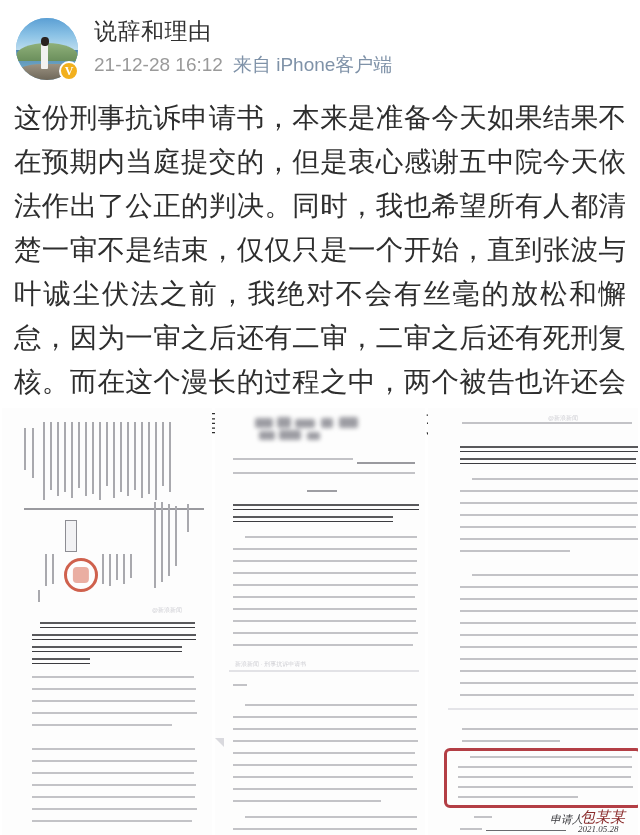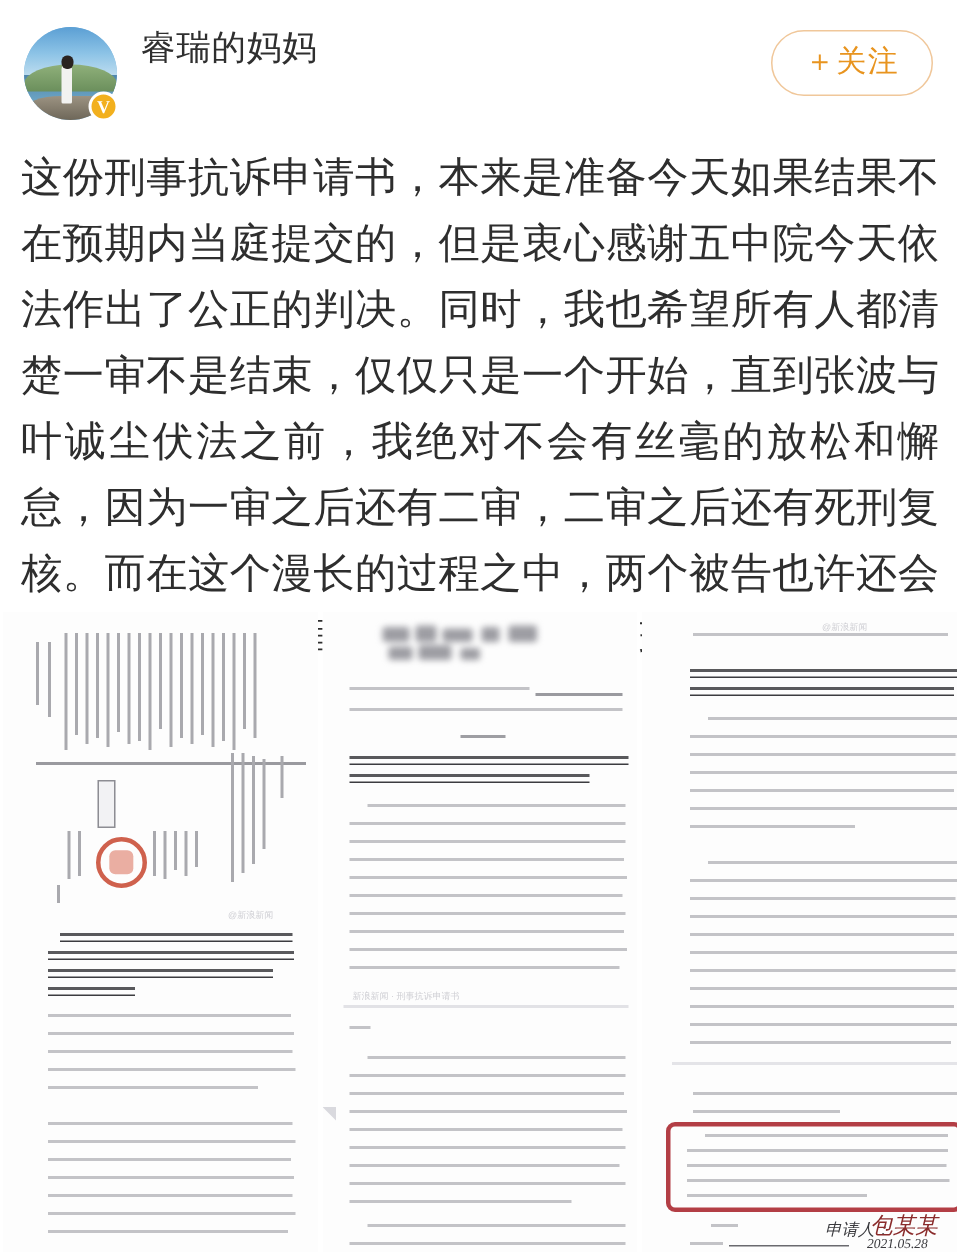--- a/index.html
+++ b/index.html
@@ -274,24 +274,26 @@
         <div class="sky"></div>
         <div class="water"></div>
         <div class="hills"></div>
         <div class="rocks"></div>
         <div class="person"></div>
       </div>
       <div class="verify-badge">V</div>
     </div>
 
     <div class="header-text">
-      <div class="username">睿瑞的妈妈</div>
+      <div class="username">说辞和理由</div>
+      <div class="meta-line">
+        <span class="meta-time">21-12-28 16:12</span><span class="meta-source">来自 iPhone客户端</span>
+      </div>
     </div>
 
-    <div class="follow-btn">＋关注</div>
   </div>
 
   <div class="post-body">
     <div class="post-text">这份刑事抗诉申请书，本来是准备今天如果结果不在预期内当庭提交的，但是衷心感谢五中院今天依法作出了公正的判决。同时，我也希望所有人都清楚一审不是结束，仅仅只是一个开始，直到张波与叶诚尘伏法之前，我绝对不会有丝毫的放松和懈怠，因为一审之后还有二审，二审之后还有死刑复核。而在这个漫长的过程之中，两个被告也许还会有许多脱罪、轻罪的手段、说辞和理由。</div>
   </div>
 
   <div class="image-grid">
 
     <div class="doc-col">
       <div class="scan-page" style="left:0;top:0;width:100%;height:100%;">

